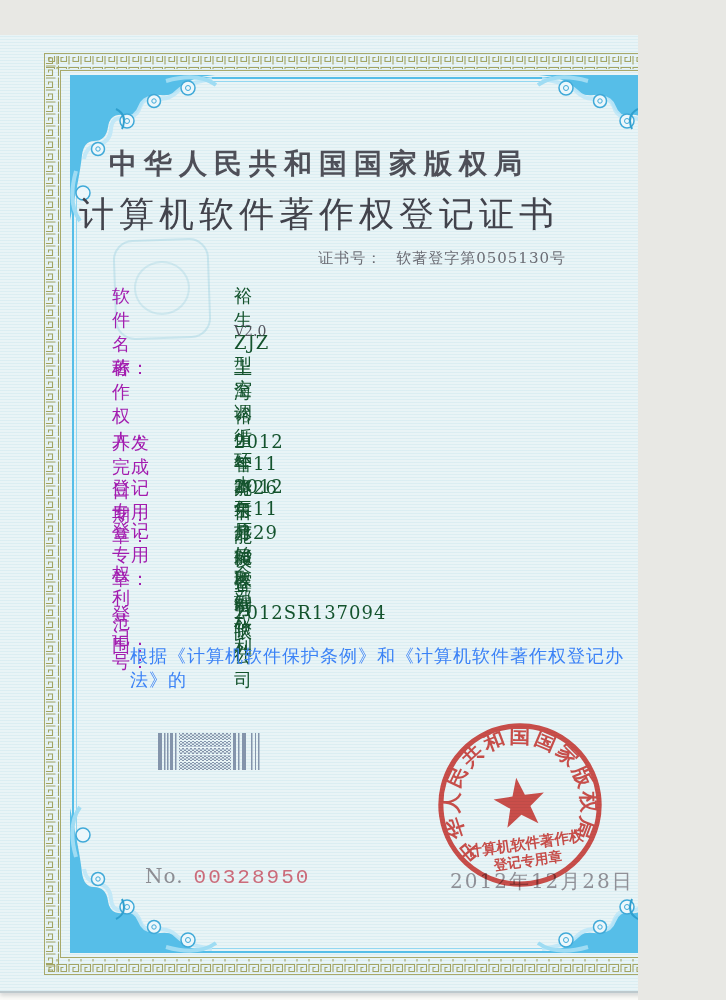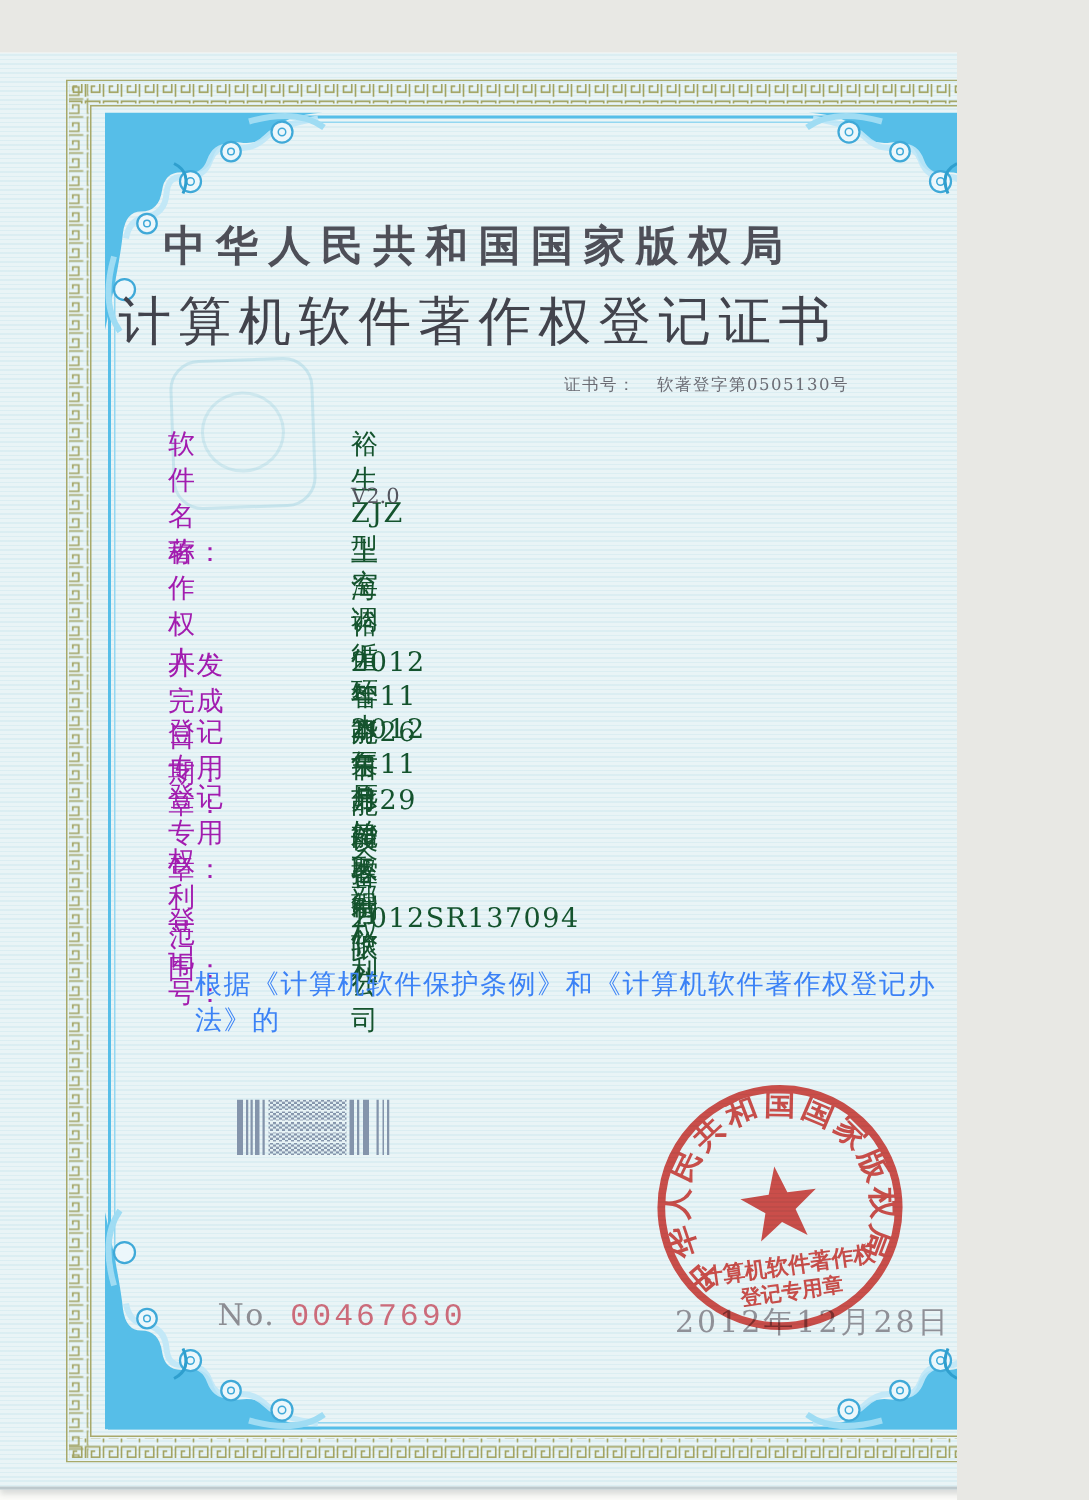--- a/index.html
+++ b/index.html
@@ -16,21 +16,21 @@
   #blue-frame .inner-line{position:absolute;inset:2px;border:1px solid #93d7f1;}
   .orn{position:absolute;width:150px;height:150px;}
   .orn.tr{transform:scaleX(-1);} .orn.bl{transform:scaleY(-1);} .orn.br{transform:scale(-1,-1);}
   #watermark{position:absolute;left:114px;top:204px;width:92px;height:96px;border:2px solid rgba(130,195,215,.30);
              border-radius:20px;transform:rotate(-2deg);}
   #watermark .wm-circle{position:absolute;left:18px;top:20px;width:52px;height:50px;border:2px solid rgba(130,195,215,.25);border-radius:50%;}
   
   .t{position:absolute;white-space:nowrap;color:#54555e;}
   #issuer{left:0;right:0;top:110px;text-align:center;font-size:28px;letter-spacing:7px;font-weight:600;color:#4e4f58;}
   #doc-title{left:0;right:0;top:156px;text-align:center;font-size:35px;letter-spacing:5px;font-weight:400;color:#42434c;}
-  #certno{top:214px;right:72px;font-size:11px;color:#6b6c74;letter-spacing:1px;}
+  #certno{top:214px;right:72px;font-size:15px;color:#6b6c74;letter-spacing:1px;}
   #certno .cl{margin-right:14px;}
   .row{position:absolute;left:112px;height:26px;font-size:18px;}
   .row .lbl{position:absolute;left:0;letter-spacing:1px;color:#a21caf;font-family:Liberation Serif, serif;}
   .row .val{position:absolute;left:122px;letter-spacing:1px;color:#14532d;}
   #f0{top:249px;} #f0b{left:234px;top:288px;font-size:14px;} #f1{top:321px;}
   #f2{top:396px;} #f3{top:441px;} #f4{top:484px;} #f5{top:527px;} #f6{top:567px;}
   .stmt{position:absolute;left:92px;font-size:18px;letter-spacing:1px;color:#3b82f6;}
   #stmt1{top:609px;padding-left:38px;} #stmt2{top:652px;}
   #barcode{position:absolute;left:158px;top:698px;}
   #serial{left:145px;top:829px;font-size:20px;}
@@ -165,21 +165,21 @@
     </g>
     <g fill="#e9f4f6">
       <rect x="21" y="7" width="52" height="1"></rect>
         <rect x="21" y="14" width="52" height="1"></rect>
       <rect x="21" y="21" width="52" height="1"></rect>
         <rect x="21" y="28" width="52" height="1"></rect>
     </g>
   </svg>
 
   <div class="t" id="serial">
-    <span class="no">No.</span><span class="num">00467690</span>
+    <span class="no">No.</span><span class="num">00328950</span>
   </div>
 
   <div class="t" id="issue-date">2012年12月28日</div>
 
   <svg id="seal" viewBox="0 0 200 200" width="172" height="172">
     <circle cx="100" cy="100" r="92" fill="none" stroke="#dc4742" stroke-width="6"></circle>
     <path id="sealArc" d="M49.1,150.9 A72,72 0 1 1 150.9,150.9" fill="none"></path>
     <text fill="#dc4742" font-size="23" font-weight="bold" letter-spacing="3">
       <textPath href="#sealArc" startOffset="2" textLength="330" lengthAdjust="spacingAndGlyphs">中华人民共和国国家版权局</textPath>
     </text>

